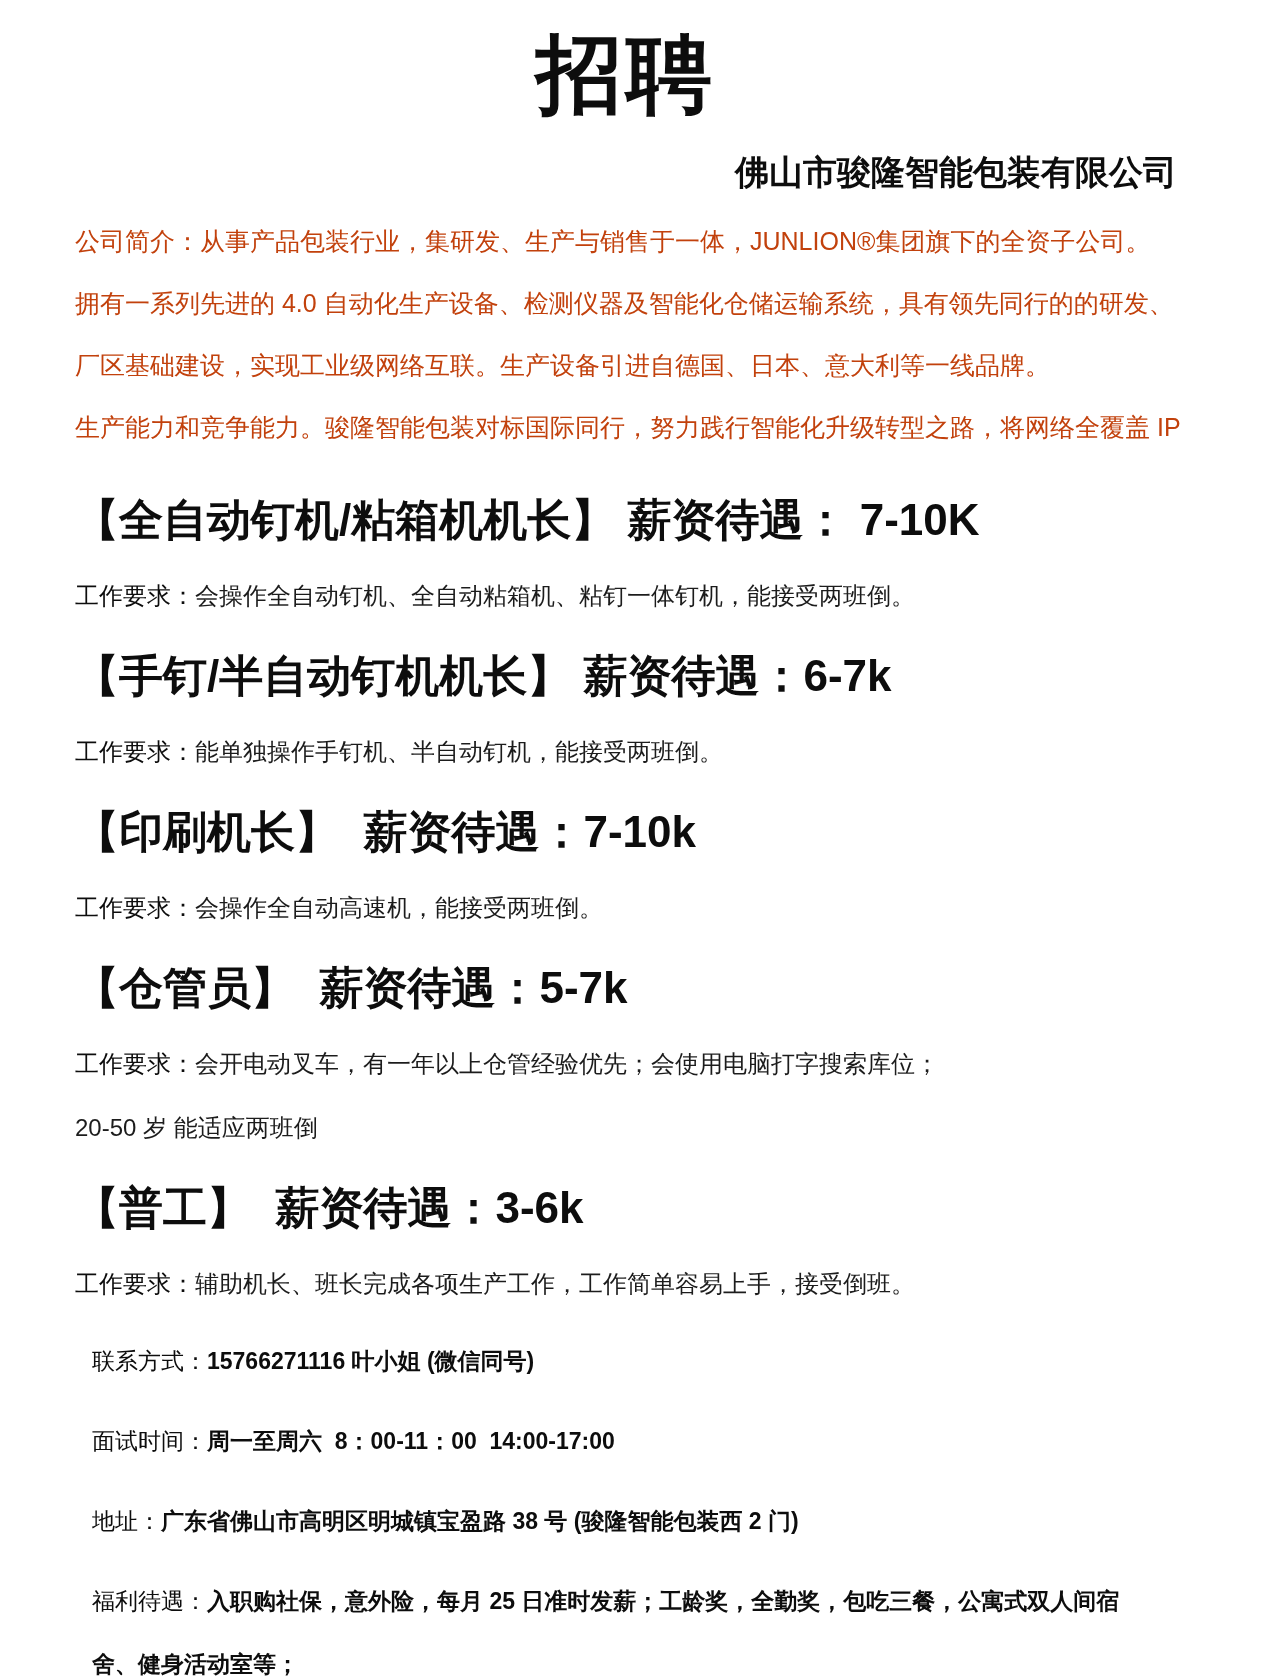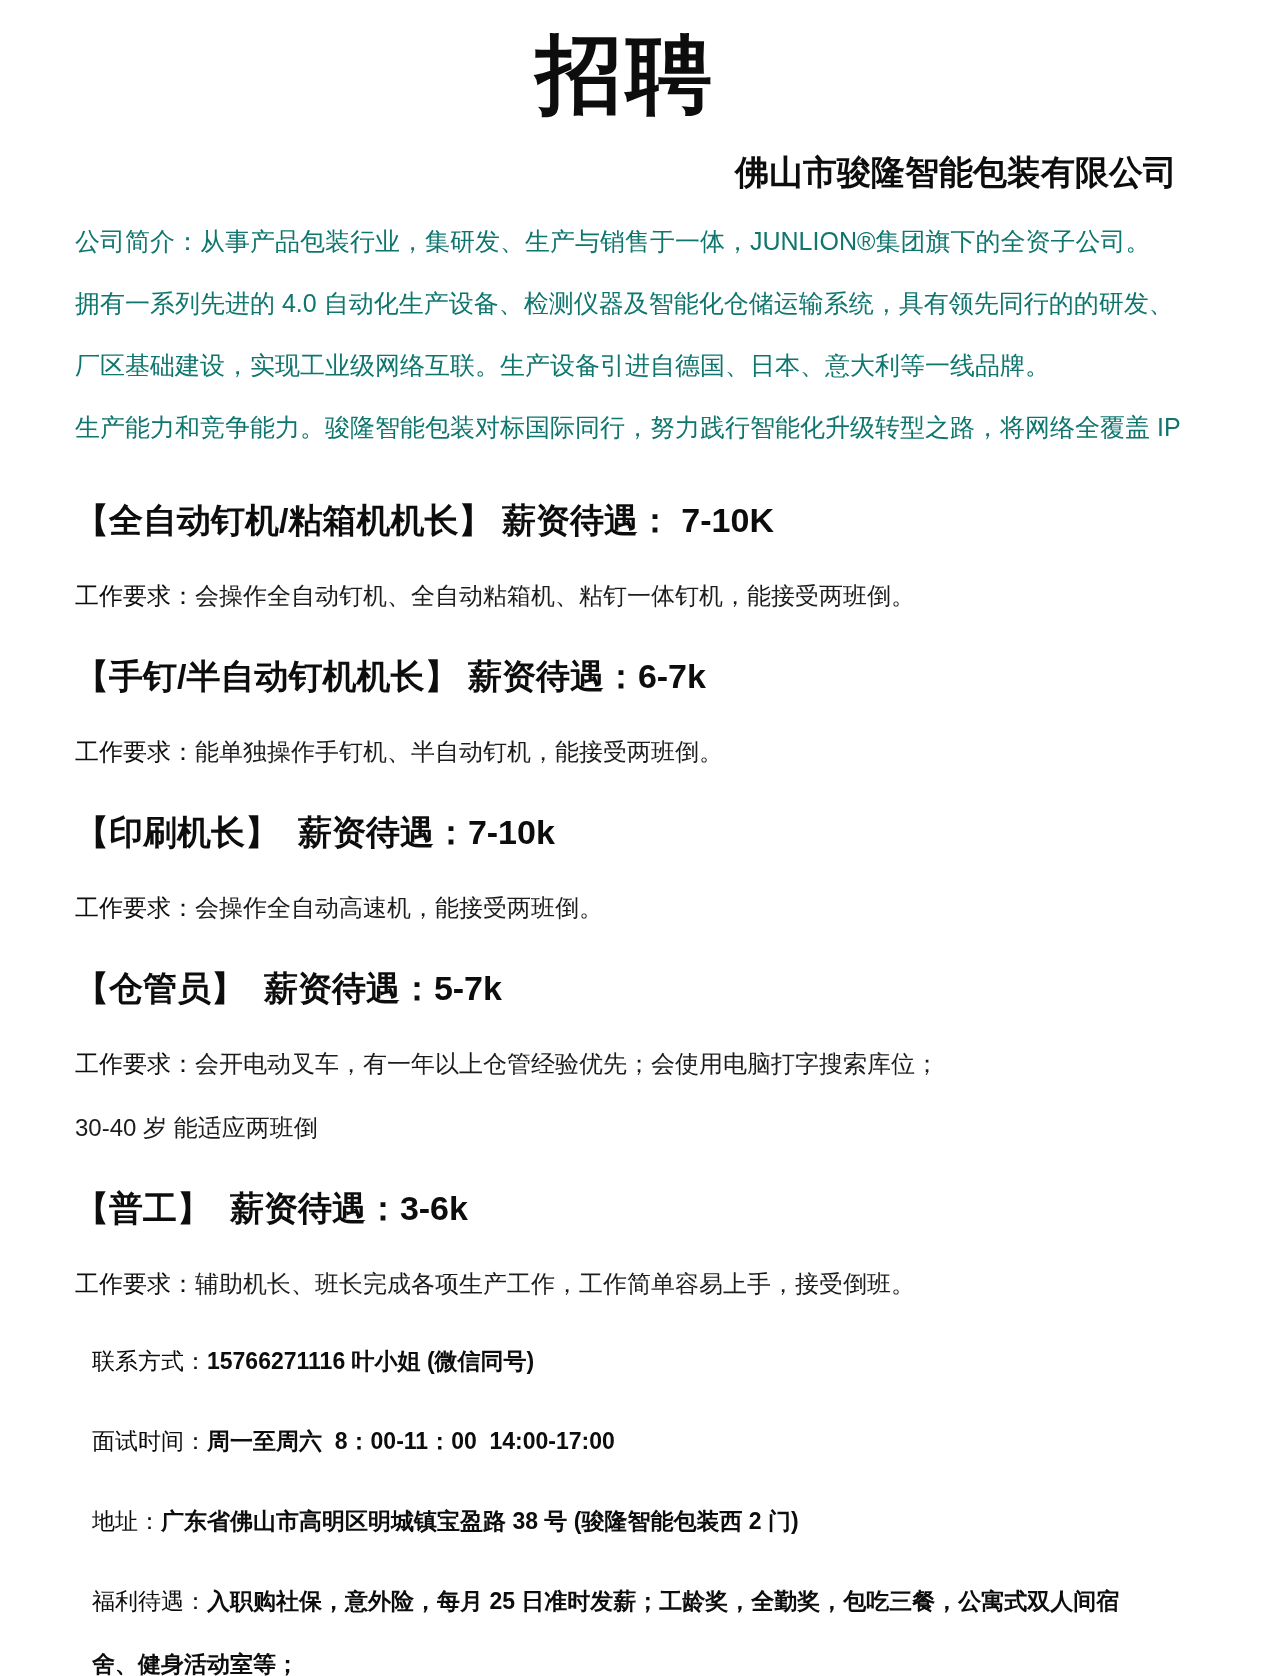--- a/index.html
+++ b/index.html
@@ -36,28 +36,28 @@
     line-height: 44px;
     font-weight: 800;
     text-align: right;
     color: #0d0d0d;
   }
   .intro {
     margin-top: 16px;
     font-size: 25px;
     line-height: 62px;
     font-weight: 400;
-    color: #0f766e;
+    color: #c2410c;
   }
   .intro .intro-line {
     white-space: pre;
   }
   .job-heading {
     margin: 40px 0 0 0;
-    font-size: 34px;
+    font-size: 44px;
     line-height: 44px;
     font-weight: 800;
     color: #0d0d0d;
     white-space: pre;
   }
   .req {
     margin: 36px 0 0 0;
     font-size: 24px;
     line-height: 36px;
     font-weight: 400;
@@ -117,21 +117,21 @@
   </section>
 
   <section class="job">
     <h3 class="job-heading">【印刷机长】  薪资待遇：7-10k</h3>
     <p class="req"><span class="lbl">工作要求：</span><span>会操作全自动高速机，能接受两班倒。</span></p>
   </section>
 
   <section class="job">
     <h3 class="job-heading">【仓管员】  薪资待遇：5-7k</h3>
     <p class="req"><span class="lbl">工作要求：</span><span>会开电动叉车，有一年以上仓管经验优先；会使用电脑打字搜索库位；</span></p>
-    <p class="req2">30-40 岁 能适应两班倒</p>
+    <p class="req2">20-50 岁 能适应两班倒</p>
   </section>
 
   <section class="job">
     <h3 class="job-heading">【普工】  薪资待遇：3-6k</h3>
     <p class="req"><span class="lbl">工作要求：</span><span>辅助机长、班长完成各项生产工作，工作简单容易上手，接受倒班。</span></p>
   </section>
 
   <div class="footer">
     <p class="nw"><span class="lbl">联系方式：</span><span>15766271116 叶小姐 (微信同号)</span></p>
     <p class="nw"><span class="lbl">面试时间：</span><span>周一至周六  8：00-11：00  14:00-17:00</span></p>

